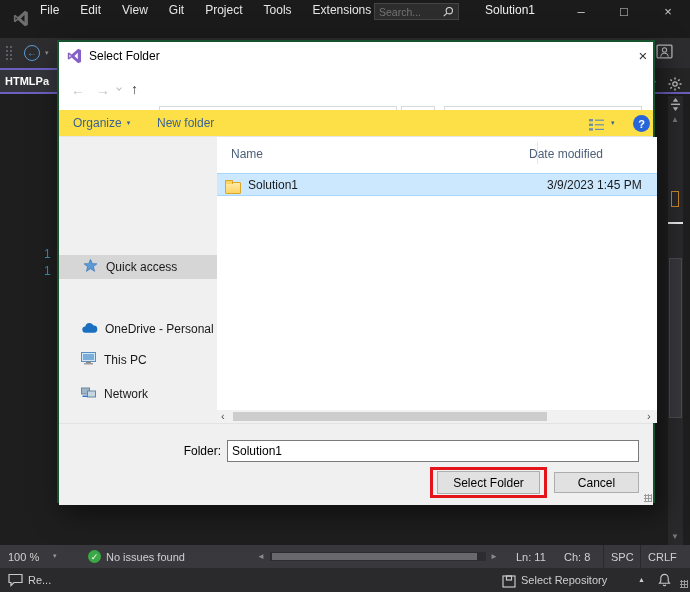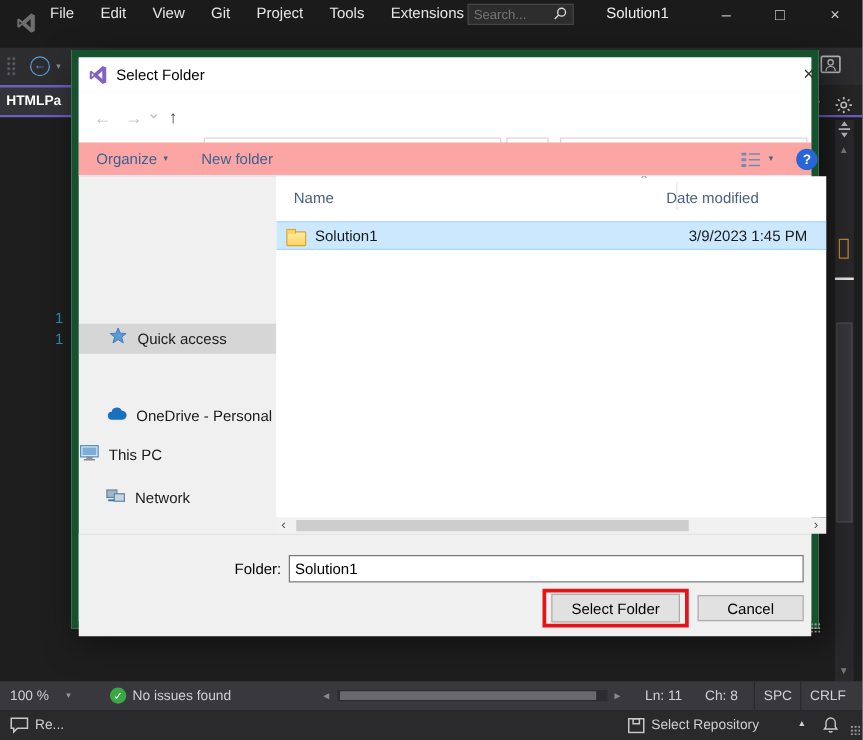--- a/index.html
+++ b/index.html
@@ -26,37 +26,37 @@
   .doc-tab { left:0; top:68px; width:62px; height:24px; background:#33333a; border-top:2px solid #6b5fbf; color:#ffffff; font-size:11px; font-weight:bold; line-height:22px; padding-left:5px; overflow:hidden; white-space:nowrap; }
   .editor { left:0; top:94px; width:690px; height:451px; background:#1e1e1e; }
   .line-num { color:#2b91af; font-size:12px; }
   .v-scroll { left:668px; top:96px; width:15px; height:449px; background:#29292c; }
   .marker-orange { left:3px; top:95px; width:8px; height:16px; border:1px solid #c8862b; }
   .marker-white { left:0; top:126px; width:15px; height:2px; background:#e8e8e8; }
   .v-thumb { left:1px; top:162px; width:13px; height:160px; background:#37373c; border:1px solid #4a4a50; }
   .scroll-arrow { color:#777; font-size:8px; }
 
   
-  .dialog { left:57px; top:40px; width:598px; height:463px; background:#f0f0f0; border:6px solid #14532d; box-shadow:6px 10px 26px rgba(0,0,0,.55); z-index:10; }
+  .dialog { left:57px; top:40px; width:598px; height:463px; background:#f0f0f0; border:2px solid #14532d; box-shadow:6px 10px 26px rgba(0,0,0,.55); z-index:10; }
   .dlg-title { left:0; top:0; width:100%; height:28px; background:#ffffff; }
   .dlg-title-text { font-size:12px; color:#000; }
   .dlg-close { left:570px; top:0; width:28px; height:26px; display:flex; align-items:center; justify-content:center; color:#333; font-size:15px; }
   .navrow { left:0; top:28px; width:100%; height:40px; background:#ffffff; }
   .nav-glyph { font-size:14px; }
   .disabled { color:#c3c3c3; }
   .enabled-dark { color:#3b3b3b; }
   .boxfield { background:#fff; border:1px solid #d9d9d9; height:28px; top:36px; display:flex; align-items:center; }
   .chev { width:5px; height:5px; border-right:1.4px solid #6a6a6a; border-bottom:1.4px solid #6a6a6a; transform:rotate(45deg); display:inline-block; }
   .chev.sm { width:4px; height:4px; border-color:#bdbdbd; }
   .crumb { font-size:12px; color:#1a1a1a; }
   .crumb-sep { font-size:12px; color:#6a6a6a; }
   .folder-ico { position:relative; display:inline-block; width:15px; height:11px; background:linear-gradient(#ffe9a6,#fcd462); border:1px solid #d8a827; border-radius:1px; }
   .folder-ico::before { content:""; position:absolute; top:-3px; left:-1px; width:6px; height:2.5px; background:#fcd462; border:1px solid #d8a827; border-bottom:none; border-radius:1px 1px 0 0; }
   .search-field input { flex:1; min-width:0; border:none; outline:none; font-size:12px; color:#555; font-family:"Liberation Sans",sans-serif; background:transparent; }
-  .cmdbar { left:0; top:68px; width:100%; height:27px; background:#fca5a5; border-bottom:1px solid #e6e6e8; }
+  .cmdbar { left:0; top:68px; width:100%; height:27px; background:#fde047; border-bottom:1px solid #e6e6e8; }
   .cmd-label { font-size:12px; color:#3b6390; }
   .tri-down { display:inline-block; font-size:7px; color:#3b6390; }
   .help-circle { width:17px; height:17px; border-radius:50%; background:#2765d8; color:#fff; font-size:11px; font-weight:bold; display:flex; align-items:center; justify-content:center; }
   .side-item-label { font-size:12px; color:#1a1a1a; white-space:nowrap; }
   .sidebar { left:0; top:95px; width:158px; height:273px; overflow:hidden; }
   .listarea { left:158px; top:95px; width:440px; height:273px; background:#ffffff; overflow:hidden; }
   .col-header { font-size:12px; color:#4c5f7a; }
   .col-div { width:1px; background:#e5e5e5; top:5px; height:22px; }
   .sel-row { left:0; top:36px; width:440px; height:23px; background:#cce8ff; border-top:1px solid #a9d6fb; border-bottom:1px solid #a9d6fb; }
   .cell { font-size:12px; color:#1a1a1a; white-space:nowrap; }
@@ -238,21 +238,21 @@
       <span class="side-item-label">Quick access</span>
     </div>
     <div class="abs flex" style="left:0; top:180px; width:158px; height:24px; padding-left:22px; gap:7px;">
       <span>
         <svg width="17" height="12" viewBox="0 0 16 12">
             <path d="M4.2 10.8 a3.2 3.2 0 0 1 -.4-6.4 A4.3 4.3 0 0 1 12 3.6 a3.1 3.1 0 0 1 .4 7.2 Z" fill="#1b6fc0"></path>
           </svg>
       </span>
       <span class="side-item-label">OneDrive - Personal</span>
     </div>
-    <div class="abs flex" style="left:0; top:211px; width:158px; height:24px; gap:7px;">
+    <div class="abs flex" style="left:0; top:211px; width:158px; height:24px; padding-left:21px; gap:7px;">
       <span>
         <svg width="17" height="16" viewBox="0 0 16 16">
             <rect x="1" y="2.5" width="14" height="9" fill="#cfe6f8" stroke="#5a8fc0"></rect>
             <rect x="2.5" y="4" width="11" height="6" fill="#7aadd8"></rect>
             <rect x="5.5" y="11.5" width="5" height="1.6" fill="#8a8a8a"></rect>
             <rect x="3.5" y="13.2" width="9" height="1.2" fill="#8a8a8a"></rect>
           </svg>
       </span>
       <span class="side-item-label">This PC</span>
     </div>

